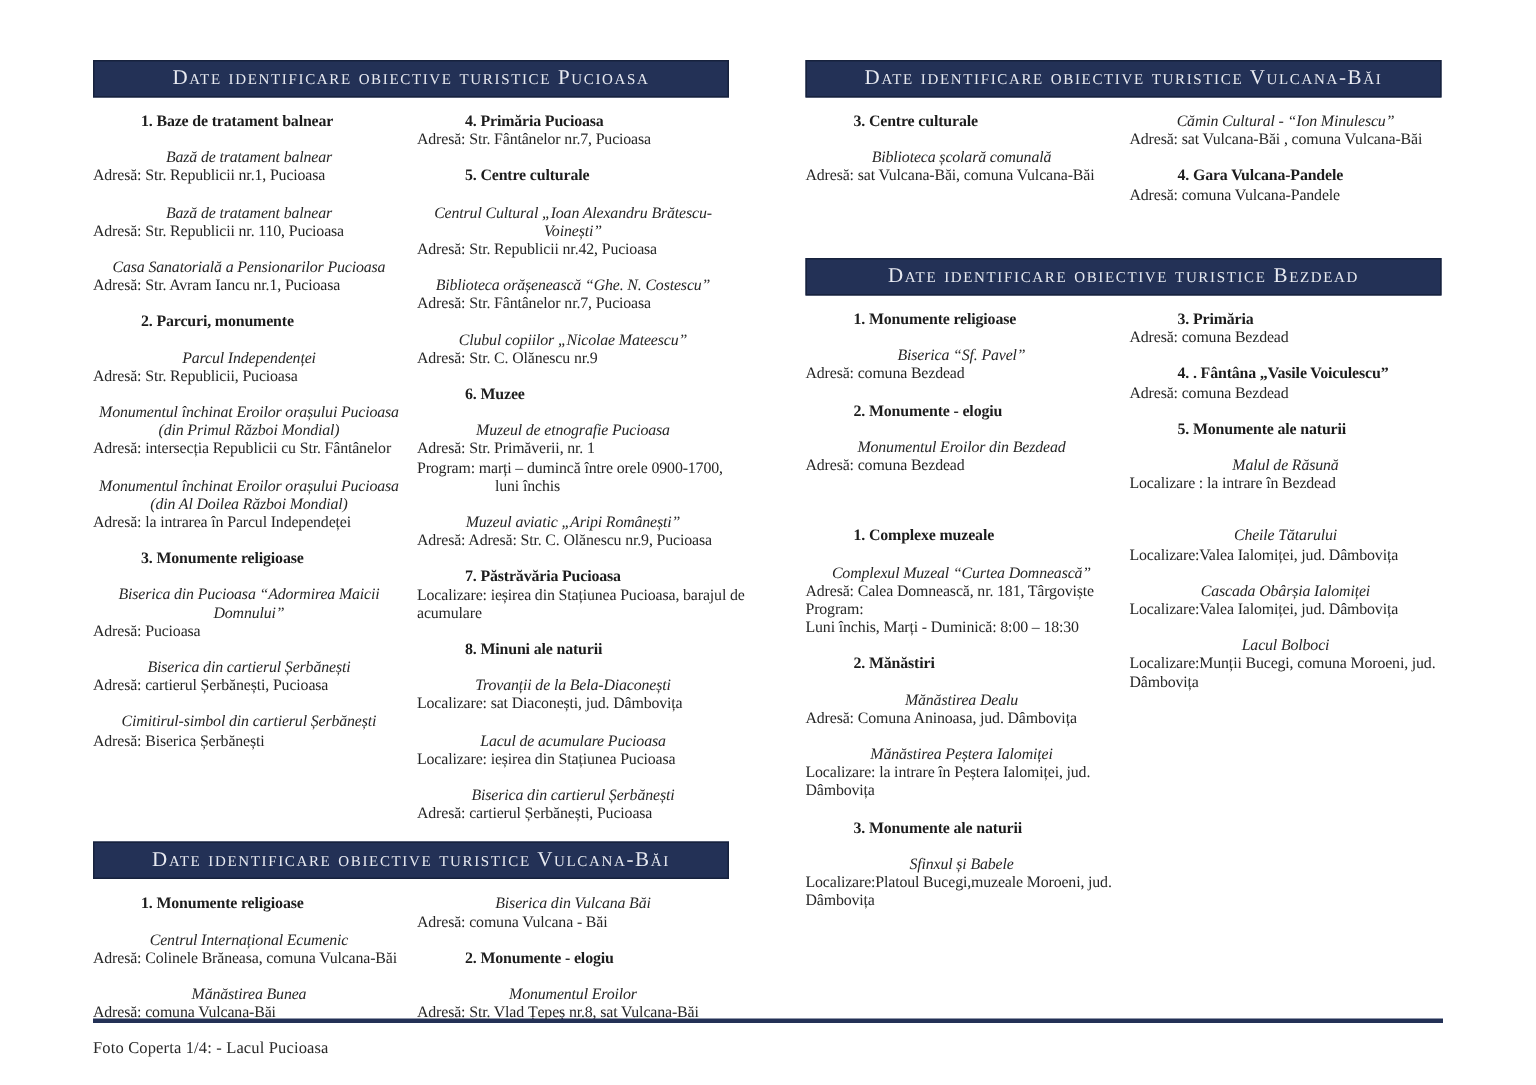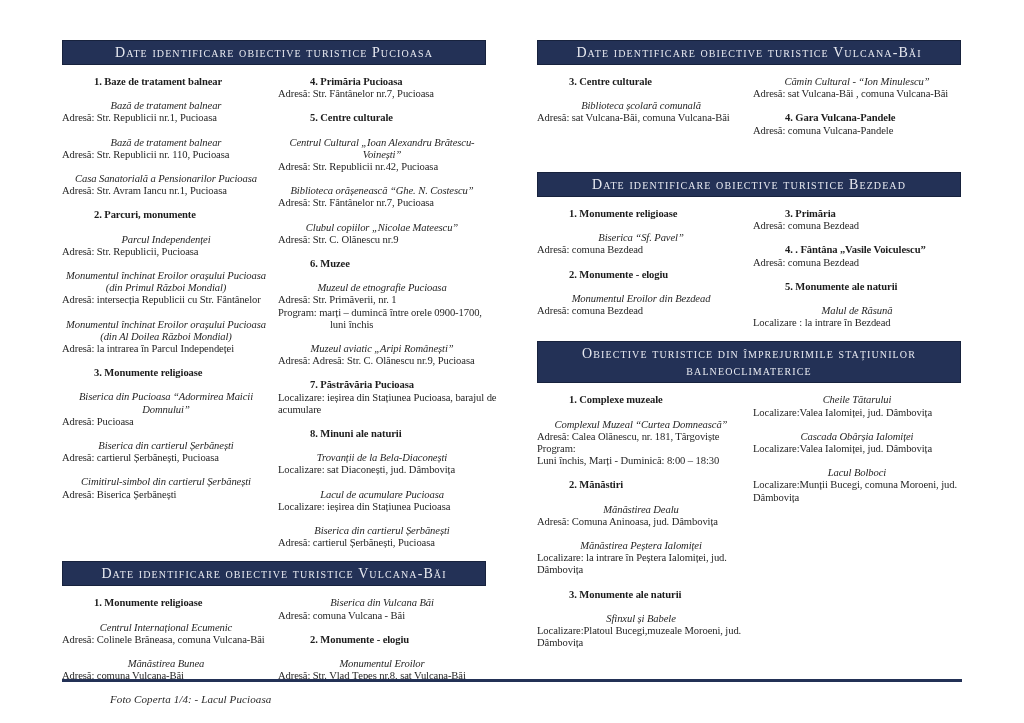--- a/index.html
+++ b/index.html
@@ -40,21 +40,21 @@
   [data-name="section-pucioasa"]      .sec-cols{min-height:457px;}
   [data-name="section-vulcana-right"] .sec-cols{min-height:96px;}
   [data-name="section-bezdead"]       .sec-cols{min-height:130px;}
 
   .footer-divider{
     position:absolute;left:62px;top:679px;
     width:900px;height:3px;background:#233156;
   }
   .footer-note{
     position:absolute;left:62px;top:693px;
-    font-style:italic;font-size:11px;color:#2a2a2a;letter-spacing:0.1px;margin-left:48px;
+    font-size:11px;color:#2a2a2a;letter-spacing:0.1px;
   }
 </style>
 </head>
 <body>
 
 <div class="leaflet" data-name="leaflet-page">
   <div class="half half-left" data-name="page-left">
       <div class="section" data-name="section-pucioasa">
         <div class="section-header" data-name="section-header">Date identificare obiective turistice Pucioasa</div>
         <div class="sec-cols" data-name="section-columns">
@@ -254,29 +254,28 @@
               <div class="line b" data-name="category-heading">5. Monumente ale naturii</div>
             </div>
             <div class="block" data-name="entry-block">
               <div class="line i" data-name="entry-title">Malul de Răsună</div>
               <div class="line n" data-name="entry-detail">Localizare : la intrare în Bezdead</div>
             </div>
           </div>
         </div>
       </div>
       <div class="section" data-name="section-imprejurimi">
-        <div class="section-header" data-name="section-header">Obiective turistice din împrejurimile stațiunilor balneoclimaterice</div>
         <div class="sec-cols" data-name="section-columns">
           <div class="col" data-name="section-column">
             <div class="block" data-name="entry-block">
               <div class="line b" data-name="category-heading">1. Complexe muzeale</div>
             </div>
             <div class="block" data-name="entry-block">
               <div class="line i" data-name="entry-title">Complexul Muzeal “Curtea Domnească”</div>
-              <div class="line n" data-name="entry-detail">Adresă: Calea Olănescu, nr. 181, Târgoviște</div>
+              <div class="line n" data-name="entry-detail">Adresă: Calea Domnească, nr. 181, Târgoviște</div>
               <div class="line n" data-name="entry-detail">Program:</div>
               <div class="line n" data-name="entry-detail">Luni închis, Marți - Duminică: 8:00 – 18:30</div>
             </div>
             <div class="block" data-name="entry-block">
               <div class="line b" data-name="category-heading">2. Mănăstiri</div>
             </div>
             <div class="block" data-name="entry-block">
               <div class="line i" data-name="entry-title">Mănăstirea Dealu</div>
               <div class="line n" data-name="entry-detail">Adresă: Comuna Aninoasa, jud. Dâmbovița</div>
             </div>

